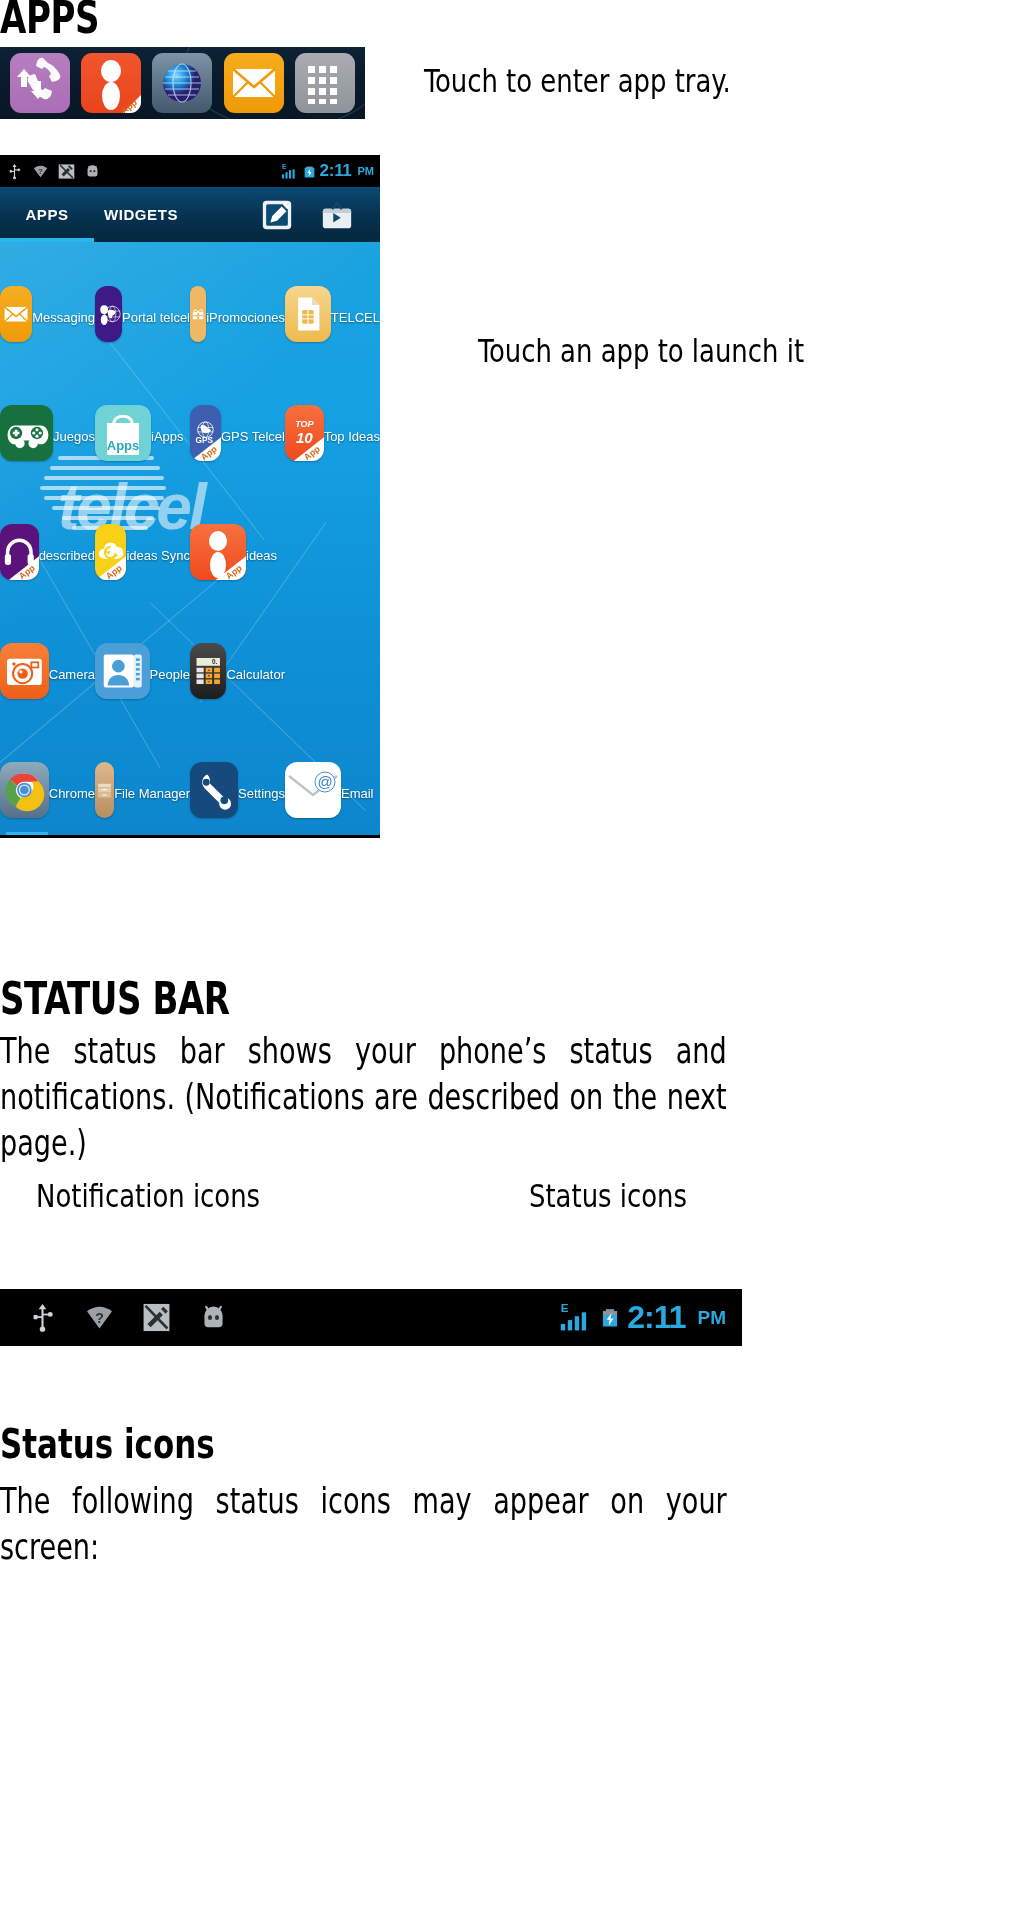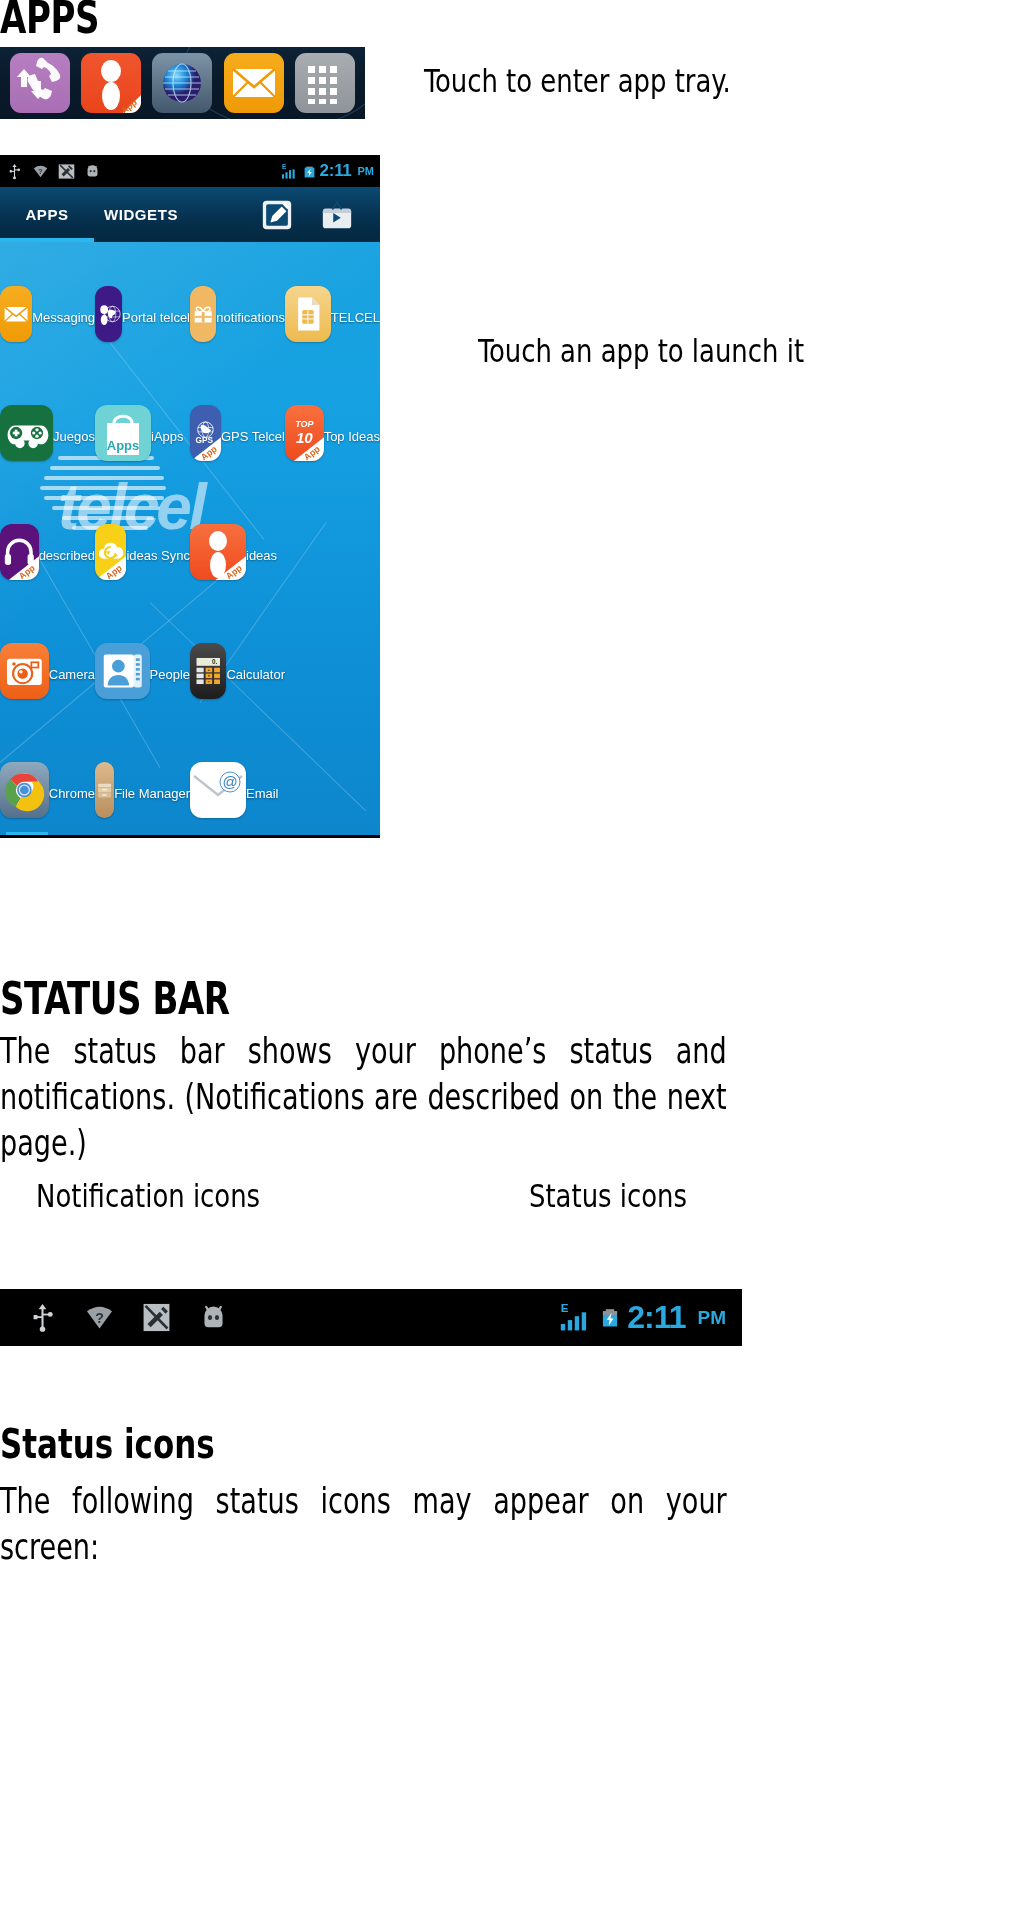--- a/index.html
+++ b/index.html
@@ -405,21 +405,21 @@
         <div class="app-cell">
           <div class="app-icon" style="background:#f0b862">
             <svg class="glyph" viewBox="0 0 56 56">
               <rect x="10" y="22" width="36" height="24" fill="#fff"></rect>
               <rect x="25" y="22" width="6" height="24" fill="#f0b862"></rect>
               <rect x="10" y="32" width="36" height="4" fill="#f0b862"></rect>
               <path d="M28 22 C22 10, 10 12, 14 20 C17 25, 24 23, 28 22z" fill="none" stroke="#fff" stroke-width="3"></path>
               <path d="M28 22 C34 10, 46 12, 42 20 C39 25, 32 23, 28 22z" fill="none" stroke="#fff" stroke-width="3"></path>
             </svg>
           </div>
-          <div class="app-label">notifications</div>
+          <div class="app-label">iPromociones</div>
         </div>
         <div class="app-cell">
           <div class="app-icon" style="background:linear-gradient(180deg,#f6d58c,#eeba4e)">
             <svg class="glyph" viewBox="0 0 56 56">
               <path d="M16 8h17l9 9v31H16z" fill="#fff"></path>
               <path d="M33 8v9h9z" fill="#e8dcc0"></path>
               <g fill="#eeba4e">
                 <rect x="21" y="23" width="14" height="17" rx="2"></rect>
               </g>
               <g stroke="#fff" stroke-width="1.2">
@@ -613,20 +613,30 @@
               <rect x="9" y="10" width="38" height="9" rx="2" fill="#eadcc4"></rect>
               <rect x="9" y="21" width="38" height="14" rx="2" fill="#e2cda9"></rect>
               <rect x="9" y="37" width="38" height="13" rx="2" fill="#d8bf95"></rect>
               <rect x="21" y="26" width="14" height="3" rx="1.5" fill="#fff"></rect>
               <rect x="21" y="41" width="14" height="3" rx="1.5" fill="#fff"></rect>
             </svg>
           </div>
           <div class="app-label">File Manager</div>
         </div>
         <div class="app-cell">
+          <div class="app-icon" style="background:#174a7c">
+            <svg class="glyph" viewBox="0 0 56 56">
+              <path d="M20 10a10 10 0 0 0-3 16l17 17a7 7 0 1 0 6-6L23 20a10 10 0 0 0-3-10z" fill="#fff"></path>
+              <circle cx="19" cy="19" r="4" fill="#174a7c"></circle>
+              <circle cx="40" cy="40" r="4.5" fill="#174a7c"></circle>
+            </svg>
+          </div>
+          <div class="app-label">Settings</div>
+        </div>
+        <div class="app-cell">
           <div class="app-icon" style="background:#ffffff">
             <svg class="glyph" viewBox="0 0 56 56">
               <rect x="4" y="12" width="48" height="32" rx="3" fill="#fff"></rect>
               <path d="M4 14 L28 33 L52 14" fill="none" stroke="#bcc4cc" stroke-width="2.4"></path>
               <circle cx="40" cy="20" r="10" fill="#fff" stroke="#4a90d9" stroke-width="1"></circle>
               <text x="40" y="25" font-size="15" fill="#3b82c4" text-anchor="middle" font-family="Liberation Sans, sans-serif">@</text>
             </svg>
           </div>
           <div class="app-label">Email</div>
         </div>

